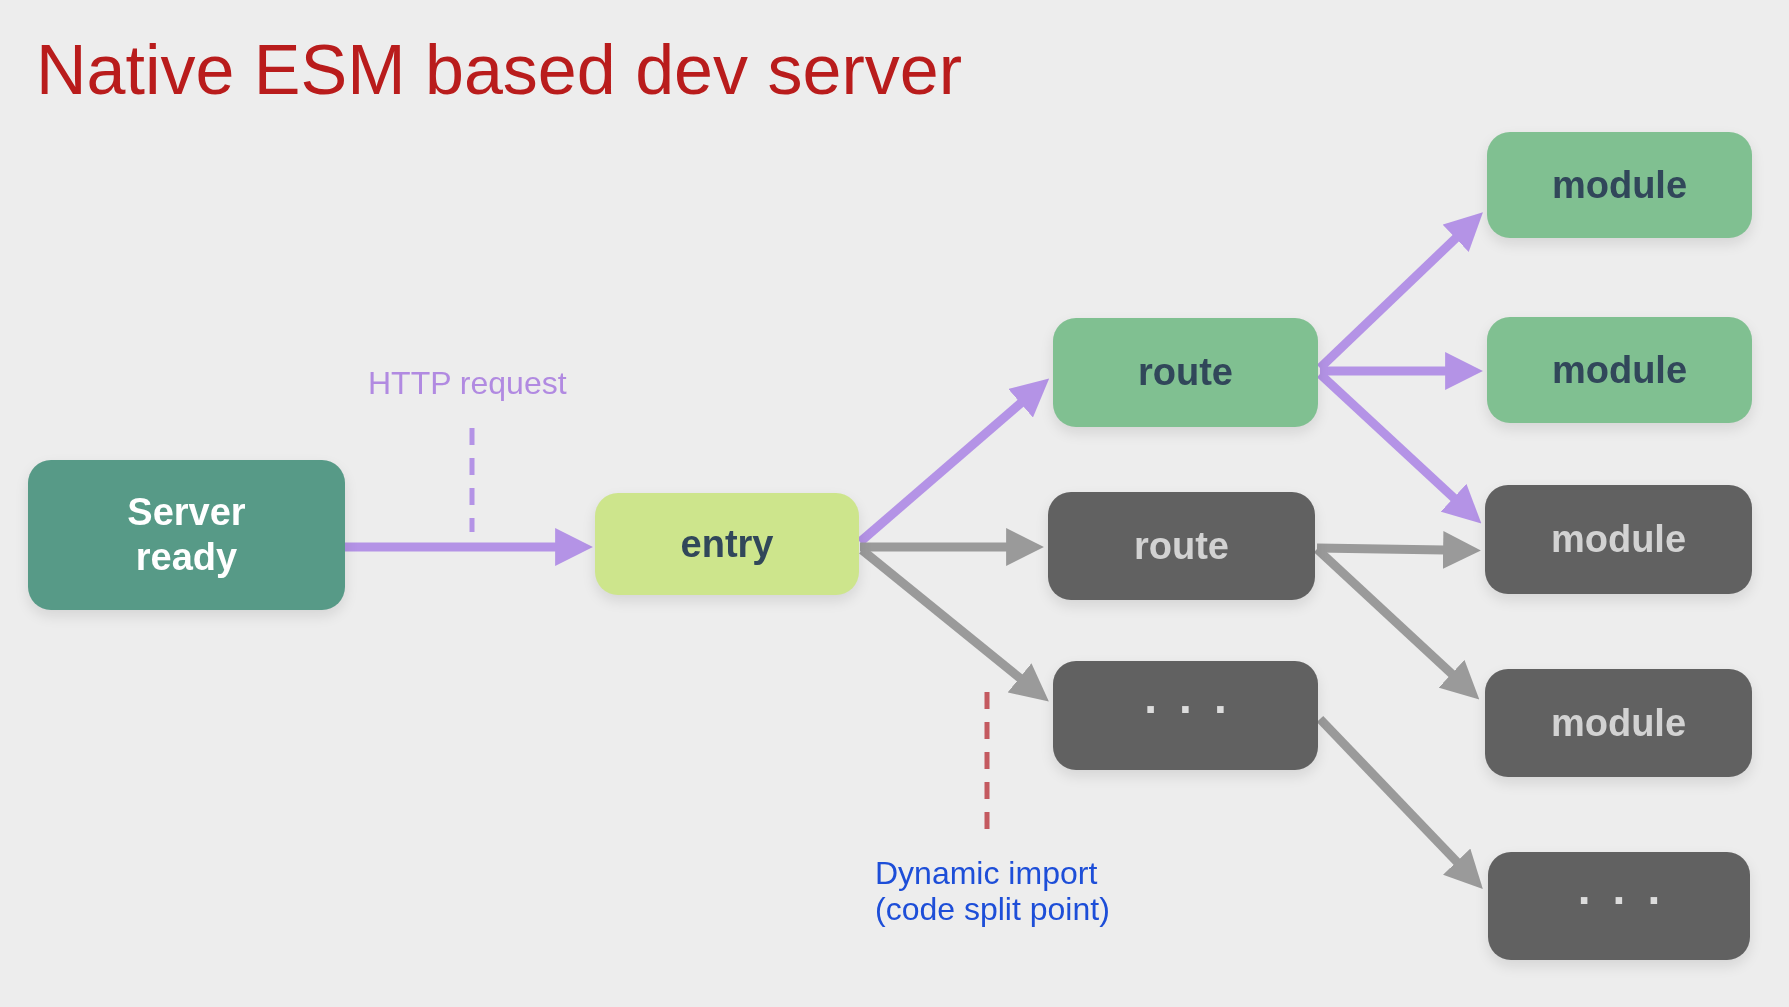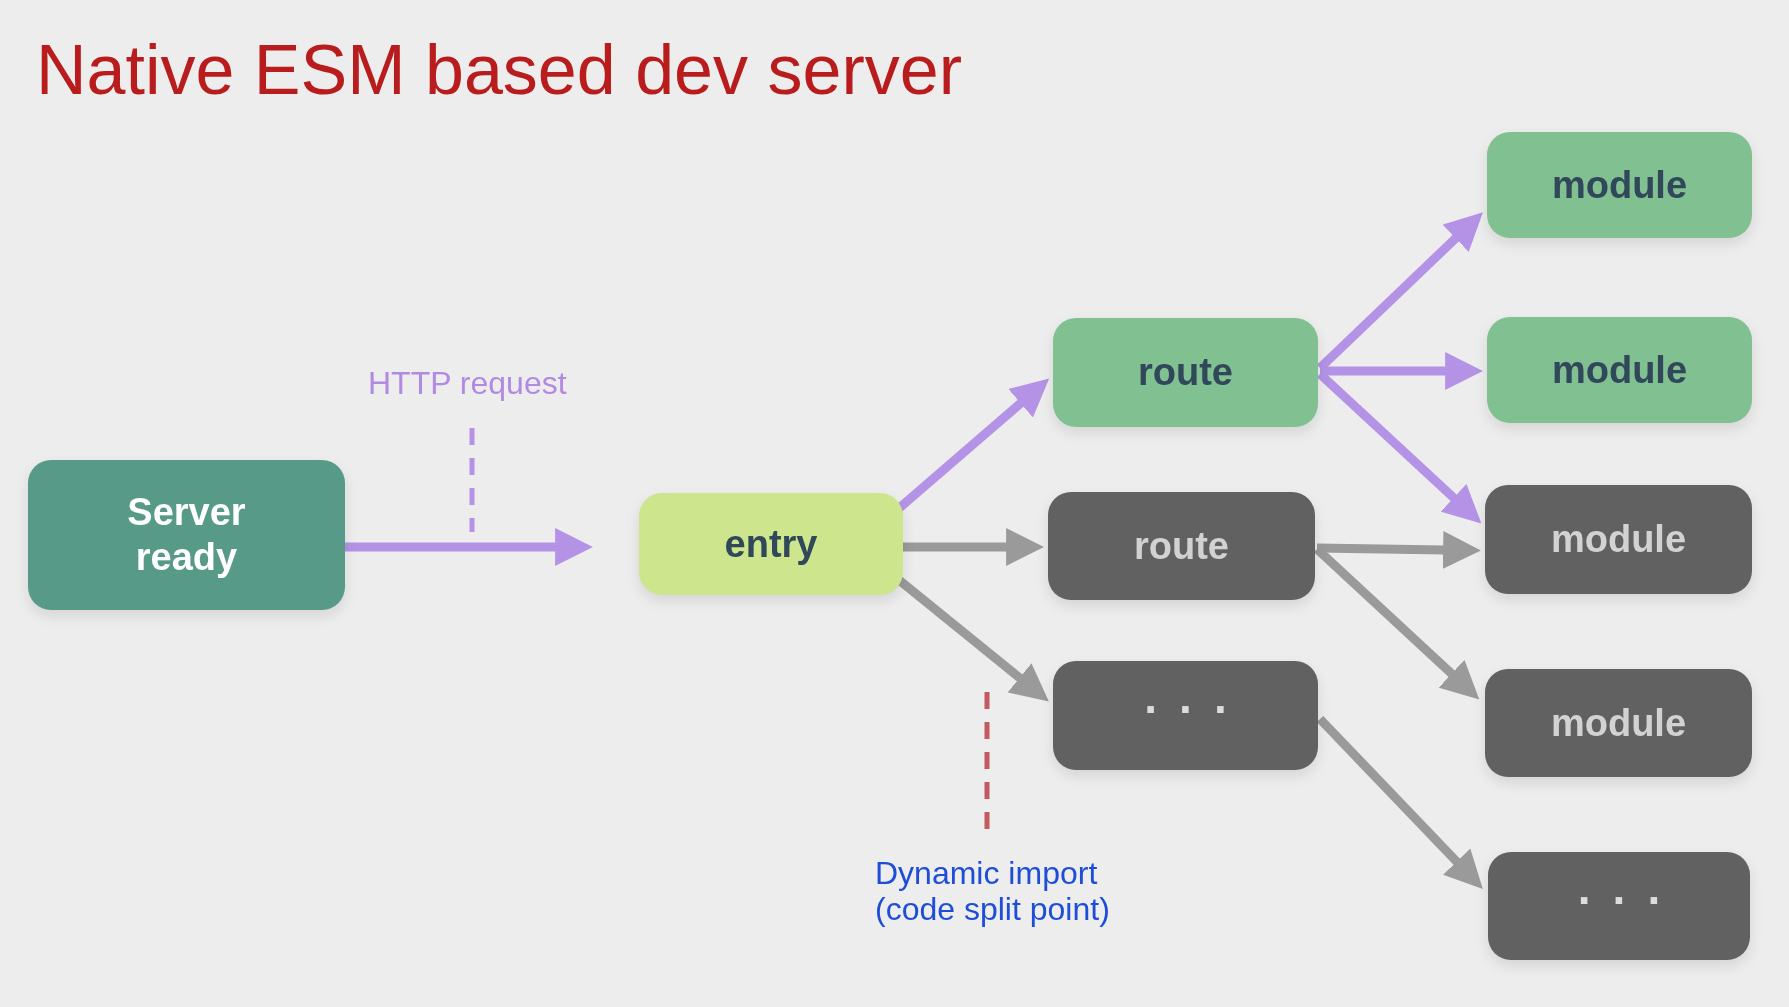--- a/index.html
+++ b/index.html
@@ -32,21 +32,21 @@
   }
   .annotation{
     position:absolute;font-size:32px;font-weight:400;line-height:1.12;
     white-space:pre-line;
   }
   .http-label{left:368px;top:366px;color:#b18ae1;}
   .dyn-label{left:875px;top:856px;color:#1d4ed8;}
 
   
   #n-server {left:28px;  top:460px;width:317px;height:150px;}
-  #n-entry  {left:595px; top:493px;width:264px;height:102px;margin-left:44px;}
+  #n-entry  {left:595px; top:493px;width:264px;height:102px;}
   #n-route1 {left:1053px;top:318px;width:265px;height:109px;}
   #n-route2 {left:1048px;top:492px;width:267px;height:108px;}
   #n-dots1  {left:1053px;top:661px;width:265px;height:109px;}
   #n-mod1   {left:1487px;top:132px;width:265px;height:106px;}
   #n-mod2   {left:1487px;top:317px;width:265px;height:106px;}
   #n-mod3   {left:1485px;top:485px;width:267px;height:109px;}
   #n-mod4   {left:1485px;top:669px;width:267px;height:108px;}
   #n-dots2  {left:1488px;top:852px;width:262px;height:108px;}
 </style>
 </head>

